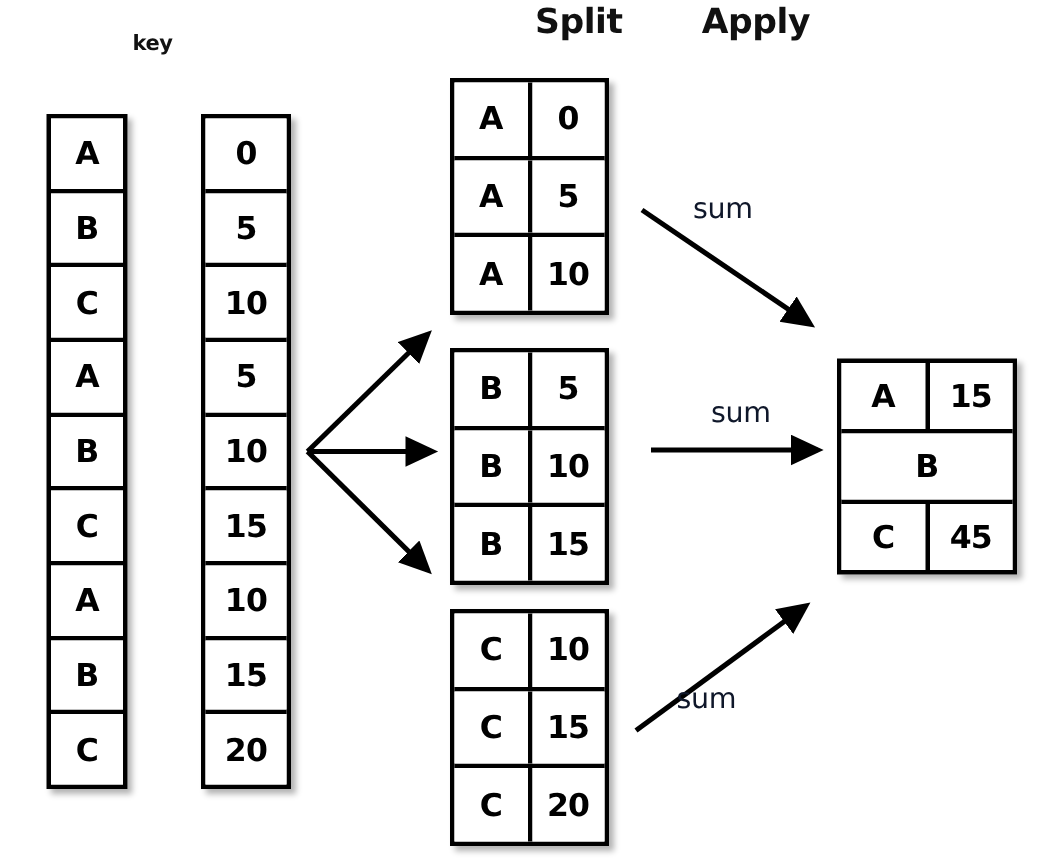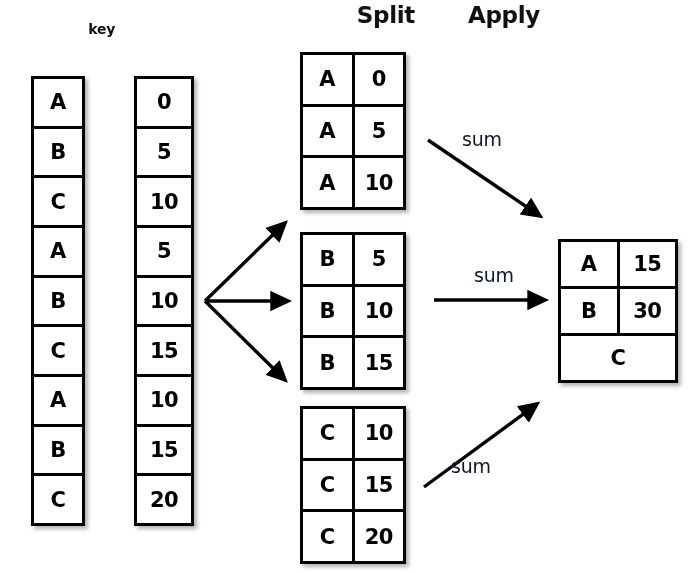--- a/index.html
+++ b/index.html
@@ -227,24 +227,24 @@
     </div>
   </div>
 
   <div class="tbl" id="combine-table">
     <div class="trow">
       <div class="tcell">A</div>
       <div class="tcell">15</div>
     </div>
     <div class="trow">
       <div class="tcell">B</div>
-      <div class="tcell">30</div>
-    </div>
-    <div class="trow">
-      <div class="tcell">C</div>
+    </div>
+    <div class="trow">
+      <div class="tcell">C</div>
+      <div class="tcell">45</div>
     </div>
   </div>
 
   <svg id="arrow-layer" viewBox="0 0 698 572">
     <defs>
       <marker id="ah" markerWidth="7" markerHeight="7" refX="5.2" refY="3" orient="auto" markerUnits="strokeWidth">
         <path d="M0,0 L6.4,3 L0,6 z" fill="#000000"></path>
       </marker>
     </defs>
 

